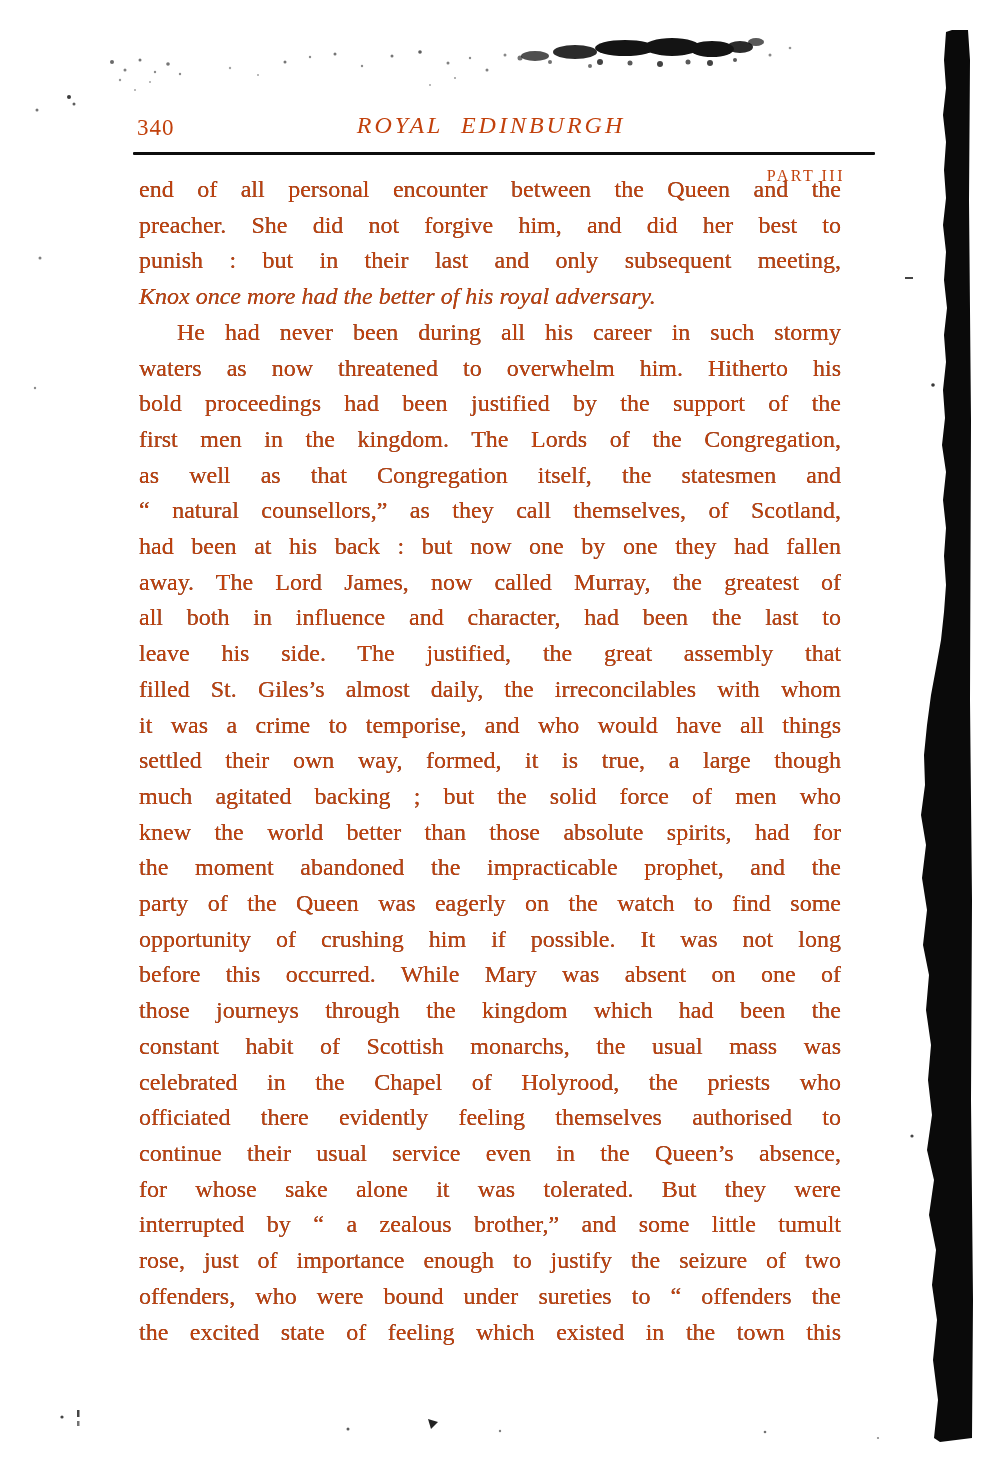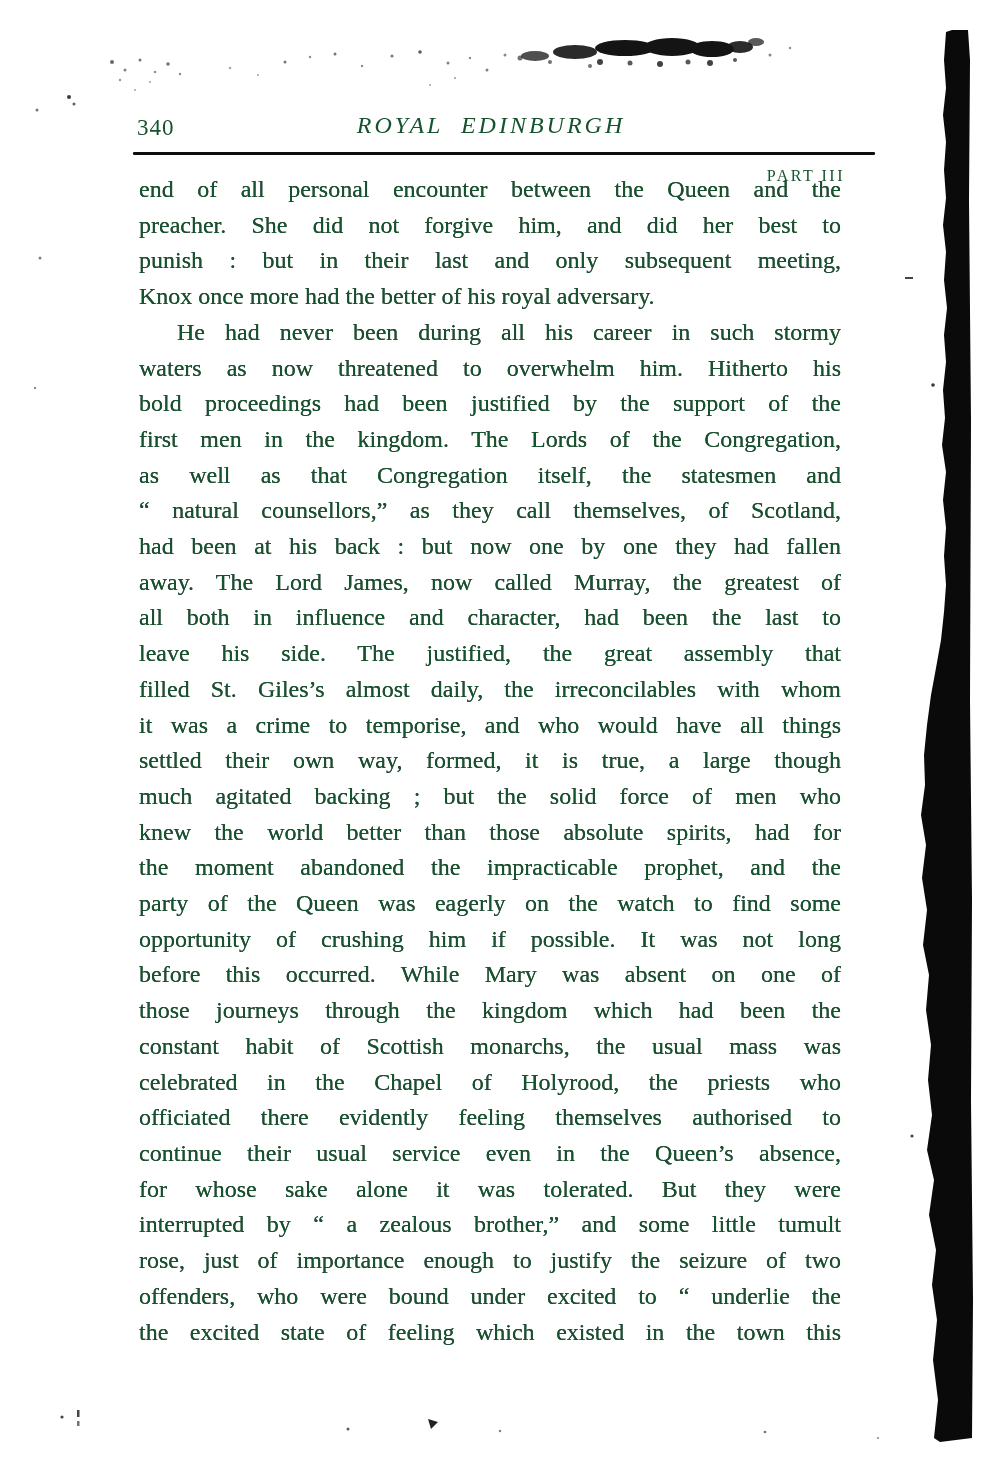--- a/index.html
+++ b/index.html
@@ -1,34 +1,34 @@
 <!DOCTYPE html>
 <html><head>
 <meta charset="utf-8">
 <style>
   html,body{margin:0;padding:0;background:#fff;}
   .page{
     position:relative;width:1000px;height:1479px;background:#ffffff;
-    font-family:"Liberation Serif", serif;color:#14532d;overflow:hidden;
+    font-family:"Liberation Serif", serif;color:#c2410c;overflow:hidden;
   }
   .hdr{position:absolute;left:139px;top:112px;width:704px;height:32px;}
   .pagenum{position:absolute;left:-2px;top:3px;font-size:23px;letter-spacing:1px;}
   .runtitle{
     position:absolute;left:0;right:0;top:0;text-align:center;
     font-size:24px;font-style:italic;letter-spacing:3px;word-spacing:9px;
   }
   .part{position:absolute;right:-2px;top:7px;font-size:16px;letter-spacing:2.5px;margin-top:48px;}
   .rule{position:absolute;left:133px;top:152px;width:742px;height:3px;background:#0d0d0d;border-radius:1px;}
   .bodytext{
     position:absolute;left:139px;top:172px;width:702px;
     font-size:24px;line-height:35.7px;
     text-shadow:0 0 .5px rgba(0,0,0,.75);
   }
   .line{text-align:justify;text-align-last:justify;}
-  .line.noju{text-align-last:left;}
+  .line.noju{text-align-last:left;font-style:italic;}
   .line.ind{padding-left:38px;}
   .overlay{position:absolute;left:0;top:0;}
 </style>
 </head>
 <body>
 
 <div class="page">
 
   <svg class="overlay" width="1000" height="1479" viewBox="0 0 1000 1479" aria-hidden="true">
 
@@ -143,18 +143,18 @@
         <div class="line">opportunity of crushing him if possible. It was not long</div>
         <div class="line">before this occurred. While Mary was absent on one of</div>
         <div class="line">those journeys through the kingdom which had been the</div>
         <div class="line">constant habit of Scottish monarchs, the usual mass was</div>
         <div class="line">celebrated in the Chapel of Holyrood, the priests who</div>
         <div class="line">officiated there evidently feeling themselves authorised to</div>
         <div class="line">continue their usual service even in the Queen’s absence,</div>
         <div class="line">for whose sake alone it was tolerated. But they were</div>
         <div class="line">interrupted by “ a zealous brother,” and some little tumult</div>
         <div class="line">rose, just of importance enough to justify the seizure of two</div>
-        <div class="line">offenders, who were bound under excited to “ underlie the</div>
+        <div class="line">offenders, who were bound under sureties to “ offenders the</div>
         <div class="line">the excited state of feeling which existed in the town this</div>
       </div>
     </main>
 
 </div>
 
 </body></html>

